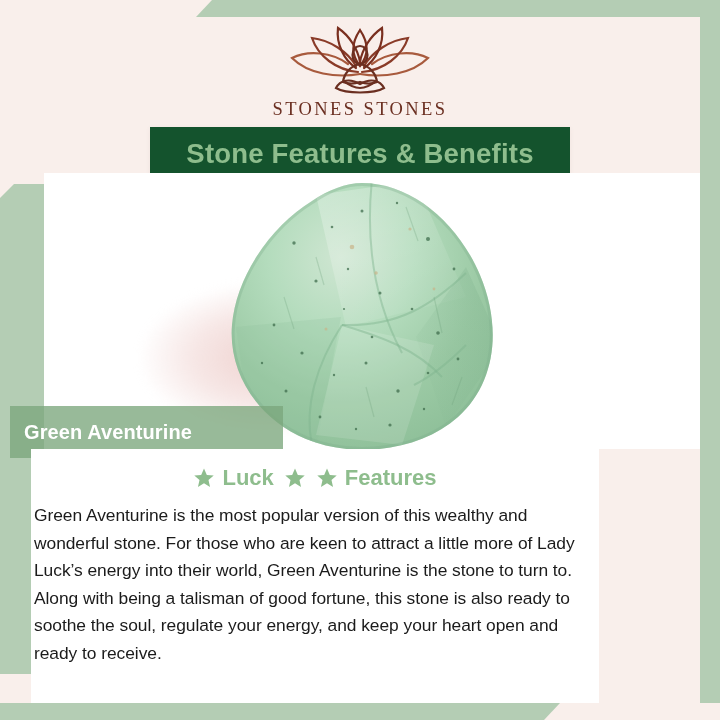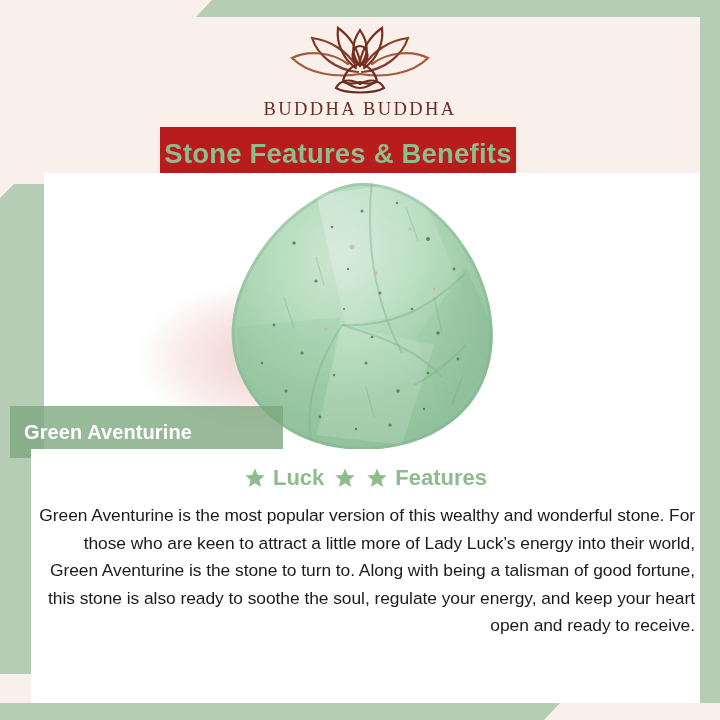--- a/index.html
+++ b/index.html
@@ -52,22 +52,22 @@
     font-family: "Liberation Serif", serif;
     font-size: 18.5px;
     letter-spacing: 2.4px;
     color: #6b2f21;
     font-weight: 400;
   }
 
   
   #headline-banner {
     position: absolute;
-    left: 160px; top: 127px; width: 356px; height: 54px;
-    background: #b91c1c;
+    left: 150px; top: 127px; width: 420px; height: 54px;
+    background: #14532d;
     display: flex; align-items: center; justify-content: center;
     box-shadow: 0 1px 5px rgba(120,90,80,0.07);
   }
   #headline-text {
     font-size: 27.5px;
     font-weight: bold;
     color: #8ebd8d;
     letter-spacing: 0.2px;
     white-space: nowrap;
   }
@@ -110,42 +110,42 @@
     color: #ffffff;
     font-size: 20px;
     font-weight: bold;
     letter-spacing: 0.1px;
     white-space: nowrap;
   }
 
   
   #desc-panel {
     position: absolute;
-    left: 31px; top: 449px; width: 669px; height: 254px;
+    left: 31px; top: 449px; width: 568px; height: 254px;
     background: #ffffff;
   }
 
   #keywords {
     display: flex; align-items: center; justify-content: center;
     gap: 10px;
     margin-top: 16px;
   }
   .kw { display: flex; align-items: center; gap: 7px; }
   .kw-star { width: 22px; height: 22px; display: block; }
   .kw-label {
     font-size: 22px; font-weight: bold; color: #8ebd8d;
     white-space: nowrap;
   }
 
   #body-text {
     margin: 11px 5px 16px 3px;
     font-size: 17.4px;
     line-height: 1.585;
     color: #1b1b1b;
-    text-align: right;
+    text-align: left;
     letter-spacing: -0.05px;
   }
 </style>
 </head>
 <body>
 
 <div id="page">
 
   <div class="deco" id="deco-top"></div>
   <div class="deco" id="deco-left"></div>
@@ -174,21 +174,21 @@
 
         <ellipse cx="86" cy="33" rx="7.5" ry="9" stroke="#6b2f21"></ellipse>
 
         <path d="M86 42 C 76 44, 70 52, 69 60 C 74 62, 80 62, 86 60 C 92 62, 98 62, 103 60 C 102 52, 96 44, 86 42 Z" stroke="#6b2f21"></path>
 
         <path d="M62 66 C 66 58, 76 56, 86 62 C 96 56, 106 58, 110 66 C 100 72, 72 72, 62 66 Z" stroke="#6b2f21"></path>
 
         <path d="M70 59 C 76 64, 82 66, 86 66 C 90 66, 96 64, 102 59" stroke="#6b2f21"></path>
       </g>
     </svg>
-    <div id="logo-text">BUDDHA BUDDHA</div>
+    <div id="logo-text">STONES STONES</div>
   </div>
 
   <div id="headline-banner">
     <span id="headline-text">Stone Features &amp; Benefits</span>
   </div>
 
   <div id="stone-panel">
     <div id="stone-stage">
       <div id="stone-shadow"></div>
       <svg id="stone-svg" viewBox="0 0 400 290">

